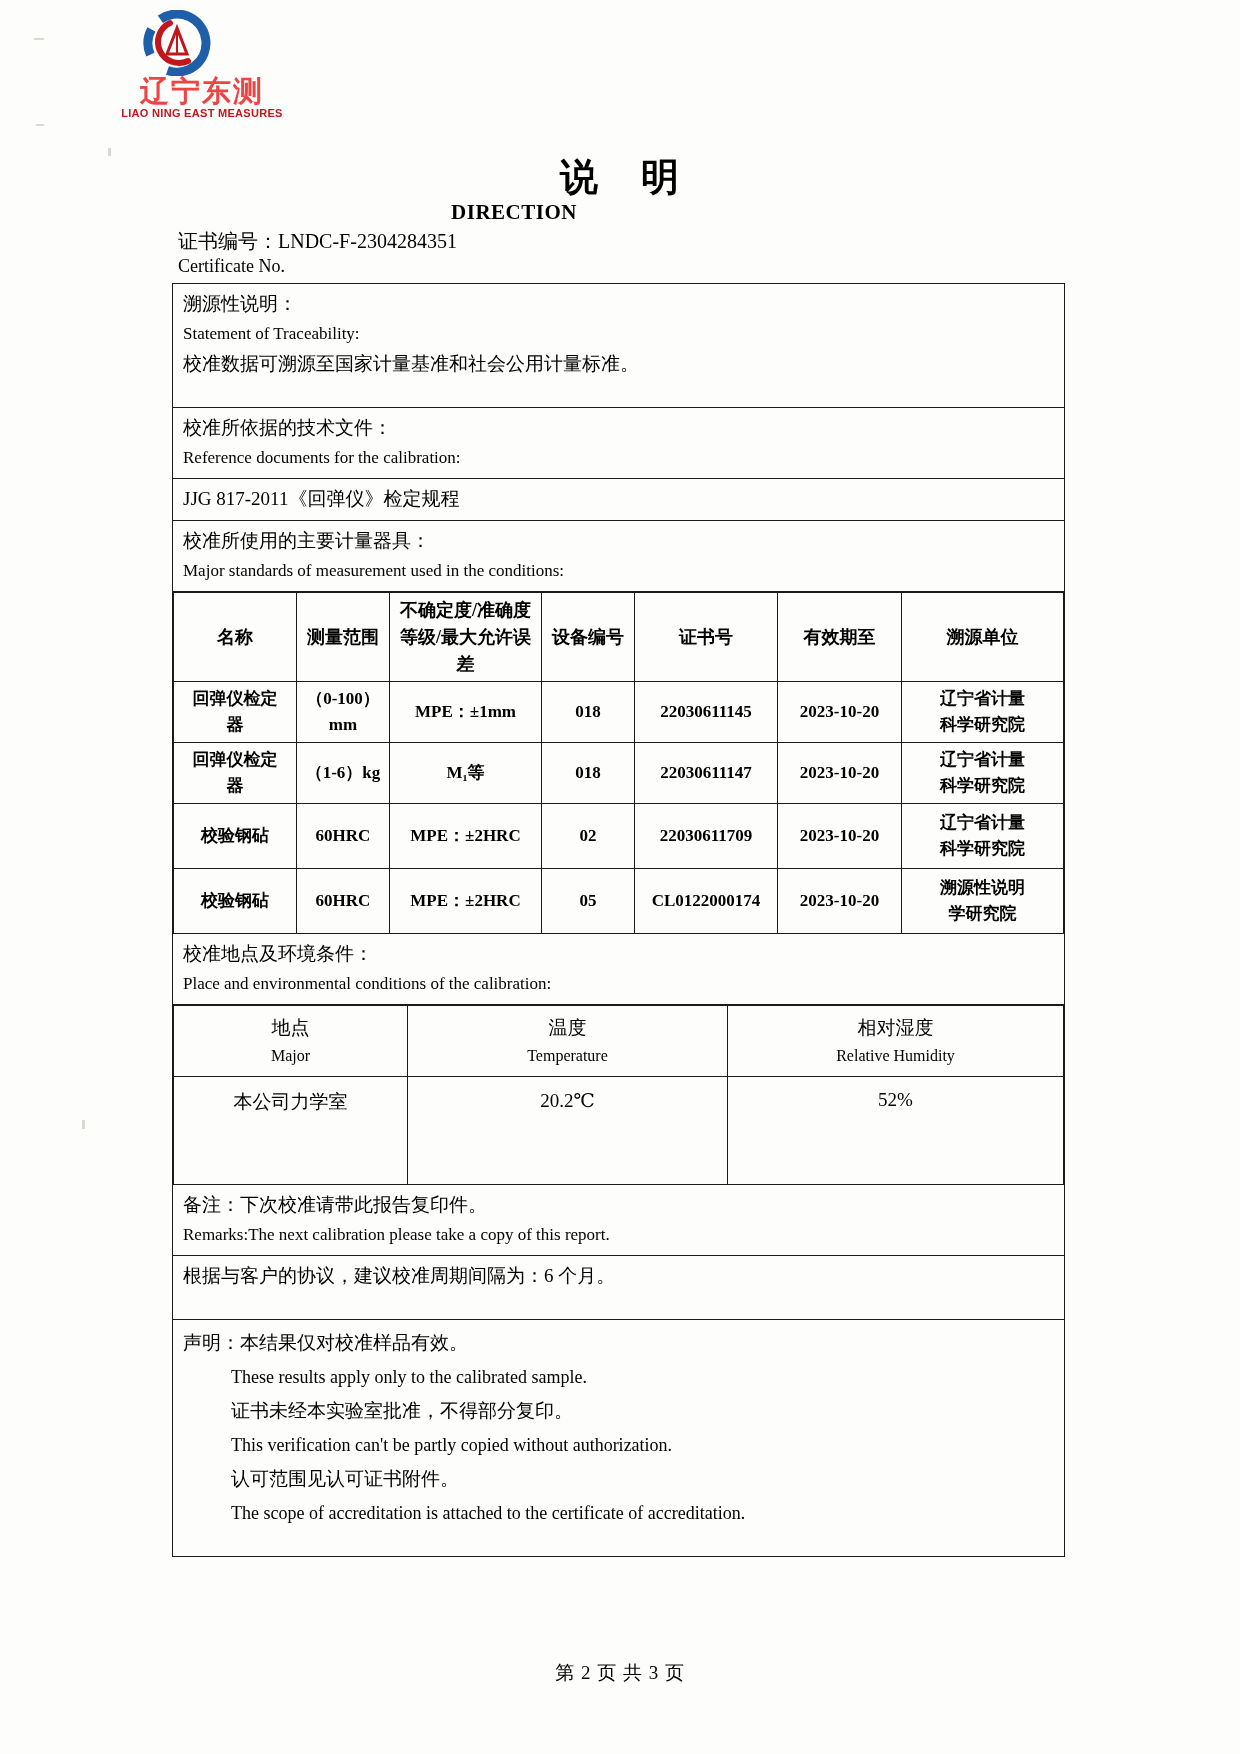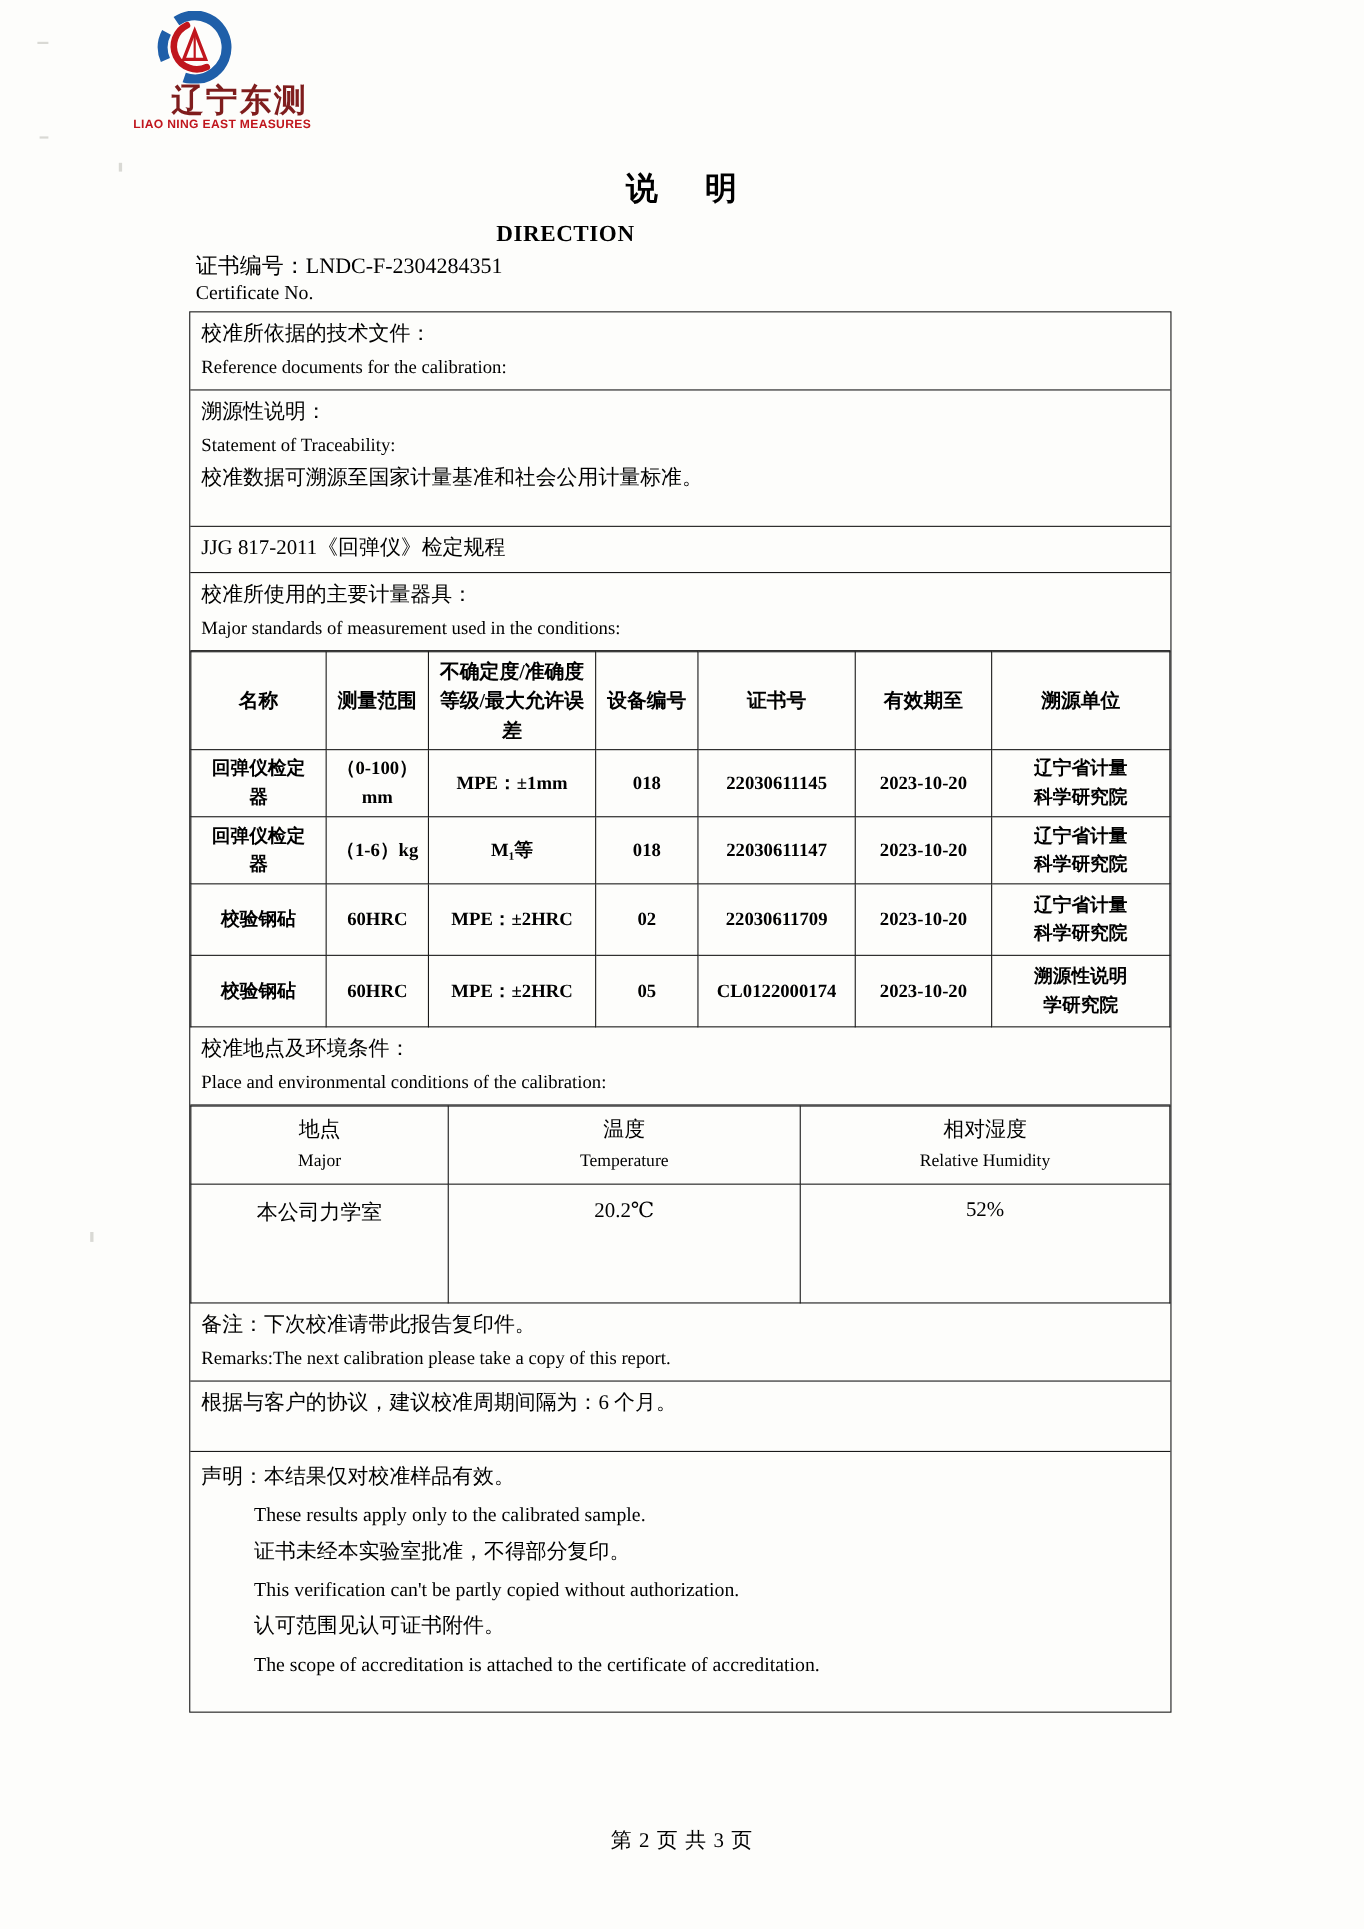--- a/index.html
+++ b/index.html
@@ -40,29 +40,29 @@
   .logo-mark {
     position: absolute;
     left: 38px;
     top: 2px;
     width: 86px;
     height: 66px;
   }
   .logo-mark svg { display: block; }
   .logo-cn {
     position: absolute;
-    left: 16px;
+    left: 0px;
     top: 68px;
     width: 212px;
     height: 30px;
     font-family: "DejaVu Sans", "Liberation Sans", sans-serif;
     font-weight: bold;
     font-size: 29px;
     letter-spacing: 2px;
-    color: #7f1d1d;
+    color: #ef4444;
     line-height: 30px;
     text-align: center;
   }
   .logo-en {
     position: absolute;
     left: 0px;
     top: 99px;
     width: 212px;
     text-align: center;
     font-family: "Liberation Sans", sans-serif;
@@ -74,21 +74,21 @@
 
   
   .doc-title-cn {
     position: absolute;
     left: 0;
     top: 152px;
     width: 1240px;
     text-align: center;
     font-family: "DejaVu Sans", "Liberation Sans", sans-serif;
     font-weight: bold;
-    font-size: 29px;
+    font-size: 38px;
     letter-spacing: 1px;
   }
   .doc-title-cn span.gap { display: inline-block; width: 42px; }
   .doc-title-en {
     position: absolute;
     left: 0;
     top: 200px;
     width: 1028px;
     text-align: center;
     font-family: "Liberation Serif", serif;
@@ -261,29 +261,29 @@
   <div class="doc-title-en">DIRECTION</div>
 
   <div class="cert-no-cn">
     <span>证书编号：</span><span>LNDC-F-2304284351</span>
   </div>
   <div class="cert-no-en">Certificate No.</div>
 
   <div class="frame">
 
     <div class="sect pad">
-      <div class="line-cn">校准所依据的技术文件：</div>
-      <div class="line-en">Reference documents for the calibration:</div>
-    </div>
-
-    <div class="sect pad">
       <div class="line-cn">溯源性说明：</div>
       <div class="line-en">Statement of Traceability:</div>
       <div class="line-cn">校准数据可溯源至国家计量基准和社会公用计量标准。</div>
       <div class="filler"></div>
+    </div>
+
+    <div class="sect pad">
+      <div class="line-cn">校准所依据的技术文件：</div>
+      <div class="line-en">Reference documents for the calibration:</div>
     </div>
 
     <div class="sect pad">
       <div class="line-cn">JJG 817-2011《回弹仪》检定规程</div>
     </div>
 
     <div class="sect pad">
       <div class="line-cn">校准所使用的主要计量器具：</div>
       <div class="line-en">Major standards of measurement used in the conditions:</div>
     </div>

